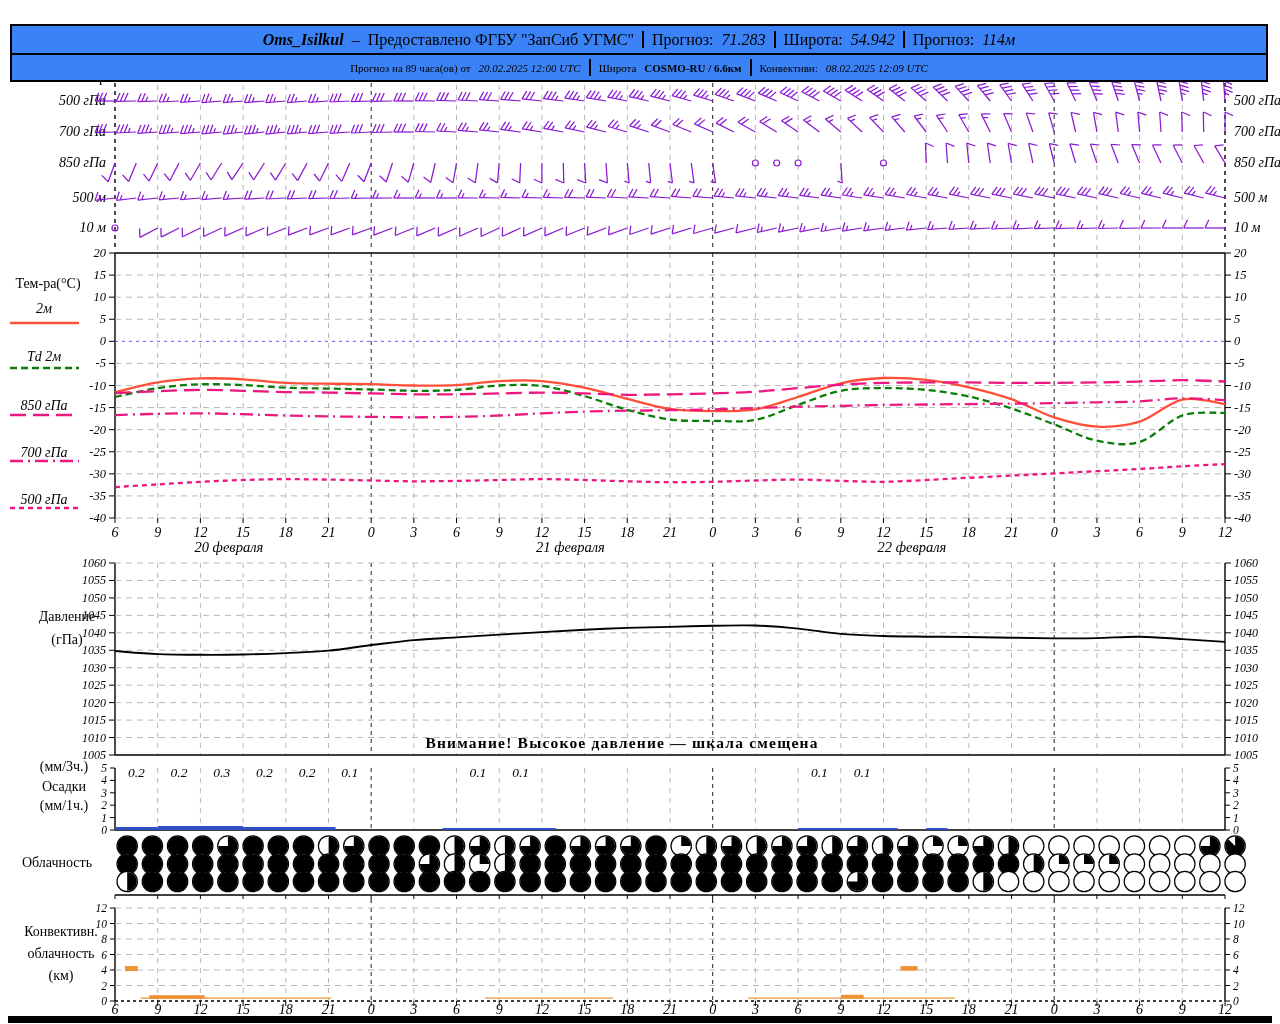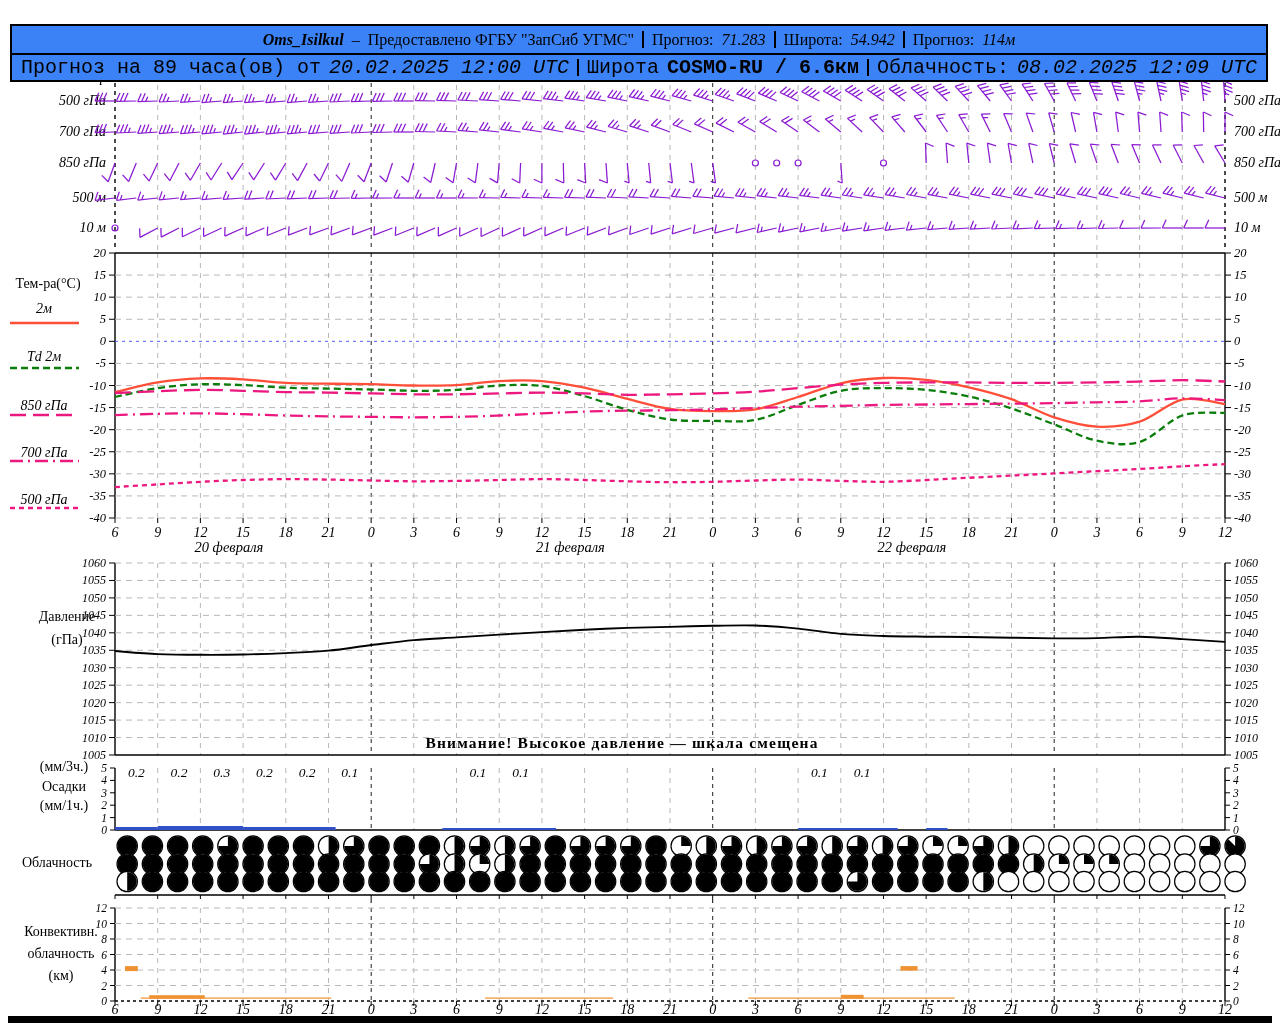--- a/index.html
+++ b/index.html
@@ -10,21 +10,21 @@
   svg .tick{font-size:12.5px;}
   svg .ptick{font-size:12px;}
   svg .small{font-size:11.5px;}
   svg .hour{font-size:14px;}
   svg .date{font-size:14.5px;font-style:italic;}
   svg .lbl{font-size:14px;}
   svg .amt{font-size:13.5px;}
   svg .warn{font-size:15.5px;font-weight:bold;letter-spacing:1.2px;}
   .hdr{position:absolute;left:10px;top:24px;width:1258px;border:2px solid #000;box-sizing:border-box;background:#3b82f6;z-index:2;}
   .hdr-row{display:flex;align-items:center;justify-content:center;height:27px;font-size:16px;white-space:nowrap;}
-  .hdr-row.second{border-top:2px solid #000;height:25px;font-size:20px;font-family:Liberation Mono, monospace;}
+  .hdr-row.second{border-top:2px solid #000;height:25px;font-size:11px;}
   .hdr-row span{margin:0 4px;}
   .vsep{display:inline-block;width:0;height:17px;border-left:2px solid #000;margin:0 9px;}
   .it{font-style:italic;}
   .b{font-weight:bold;}
   .botbar{position:absolute;left:8px;top:1016px;width:1264px;height:7px;background:#000;}
 </style>
 </head>
 <body>
 
 <div class="hdr">
@@ -42,21 +42,21 @@
     <span>Прогноз:</span>
     <span class="it">114м</span>
   </div>
   <div class="hdr-row second">
     <span>Прогноз на 89 часа(ов) от</span>
     <span class="it">20.02.2025 12:00 UTC</span>
     <span class="vsep"></span>
     <span>Широта</span>
     <span class="b">COSMO-RU / 6.6км</span>
     <span class="vsep"></span>
-    <span>Облачность:</span>
+    <span>Конвективн:</span>
     <span class="it">08.02.2025 12:09 UTC</span>
   </div>
 </div>
 
 <svg id="plot" width="1280" height="1024">
     <g>
       <line x1="115.0" y1="75" x2="115.0" y2="250" stroke="#000" stroke-width="1.4" stroke-dasharray="4 4"></line>
       <line x1="115.0" y1="253" x2="115.0" y2="518" stroke="#000" stroke-width="1.4"></line>
       <line x1="115.0" y1="563" x2="115.0" y2="755" stroke="#000" stroke-width="1.4"></line>
       <line x1="115.0" y1="768" x2="115.0" y2="830" stroke="#000" stroke-width="1.4"></line>

